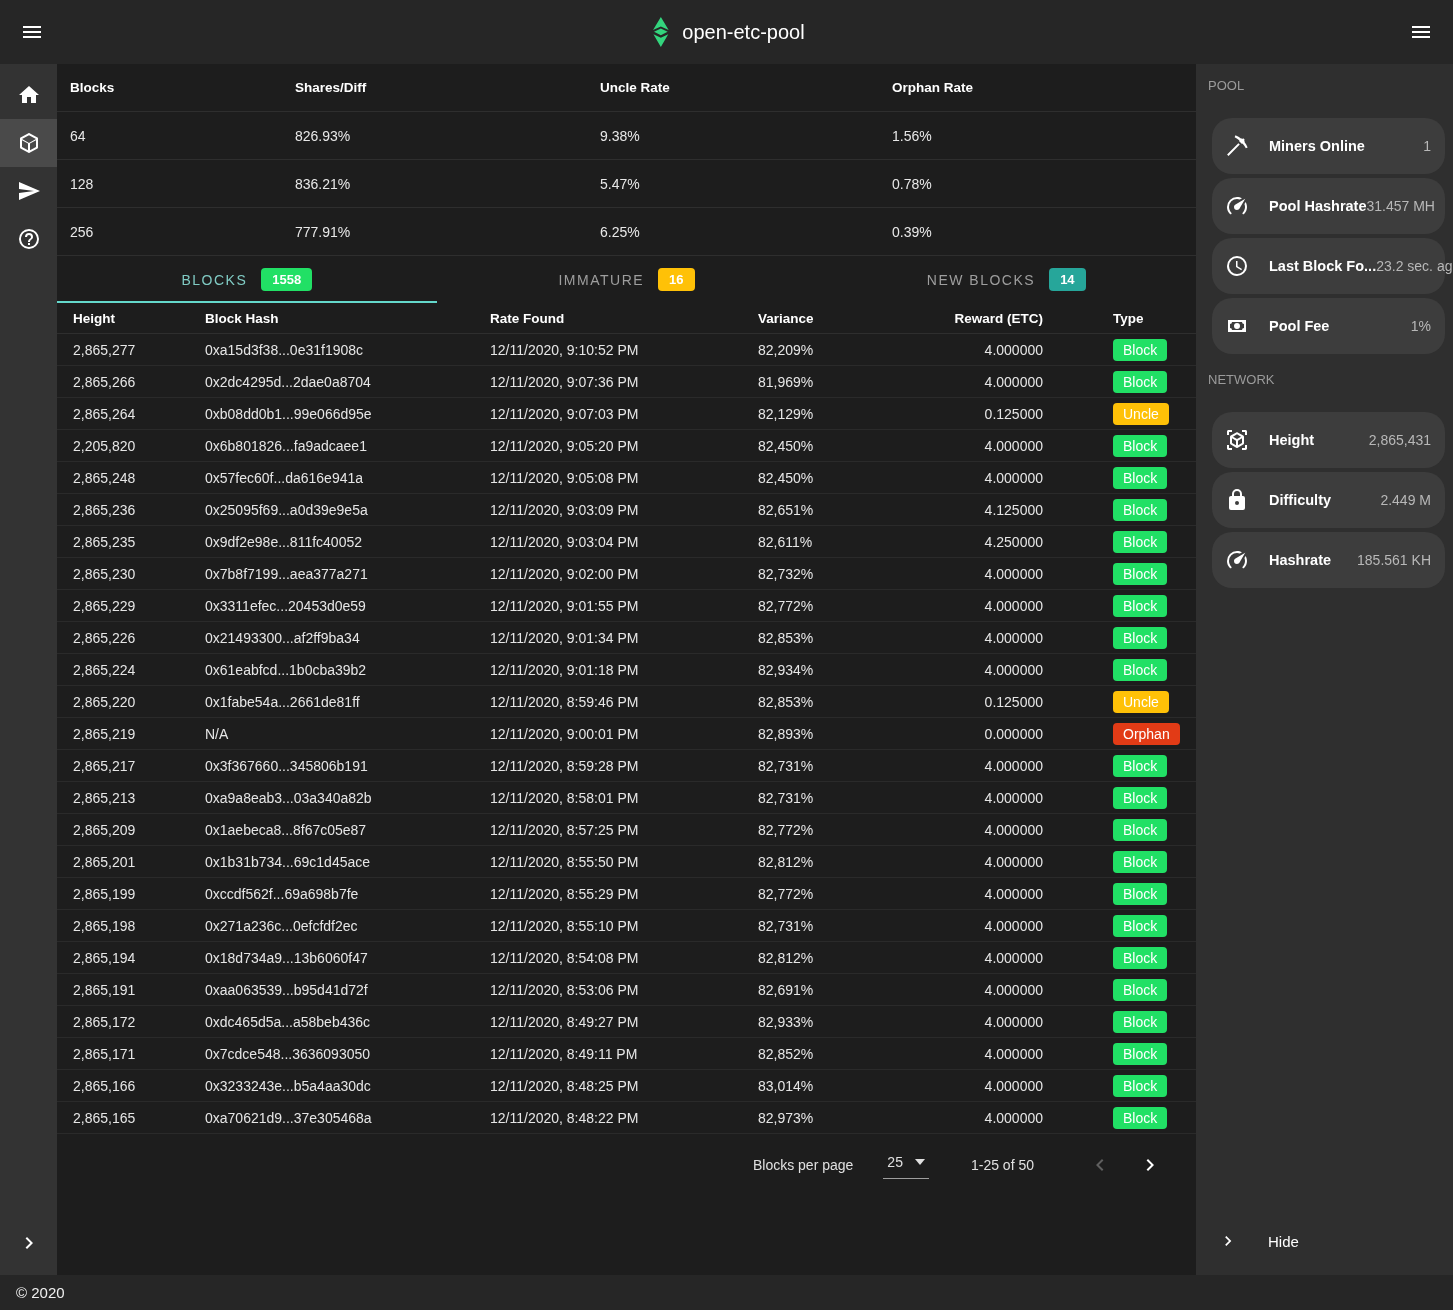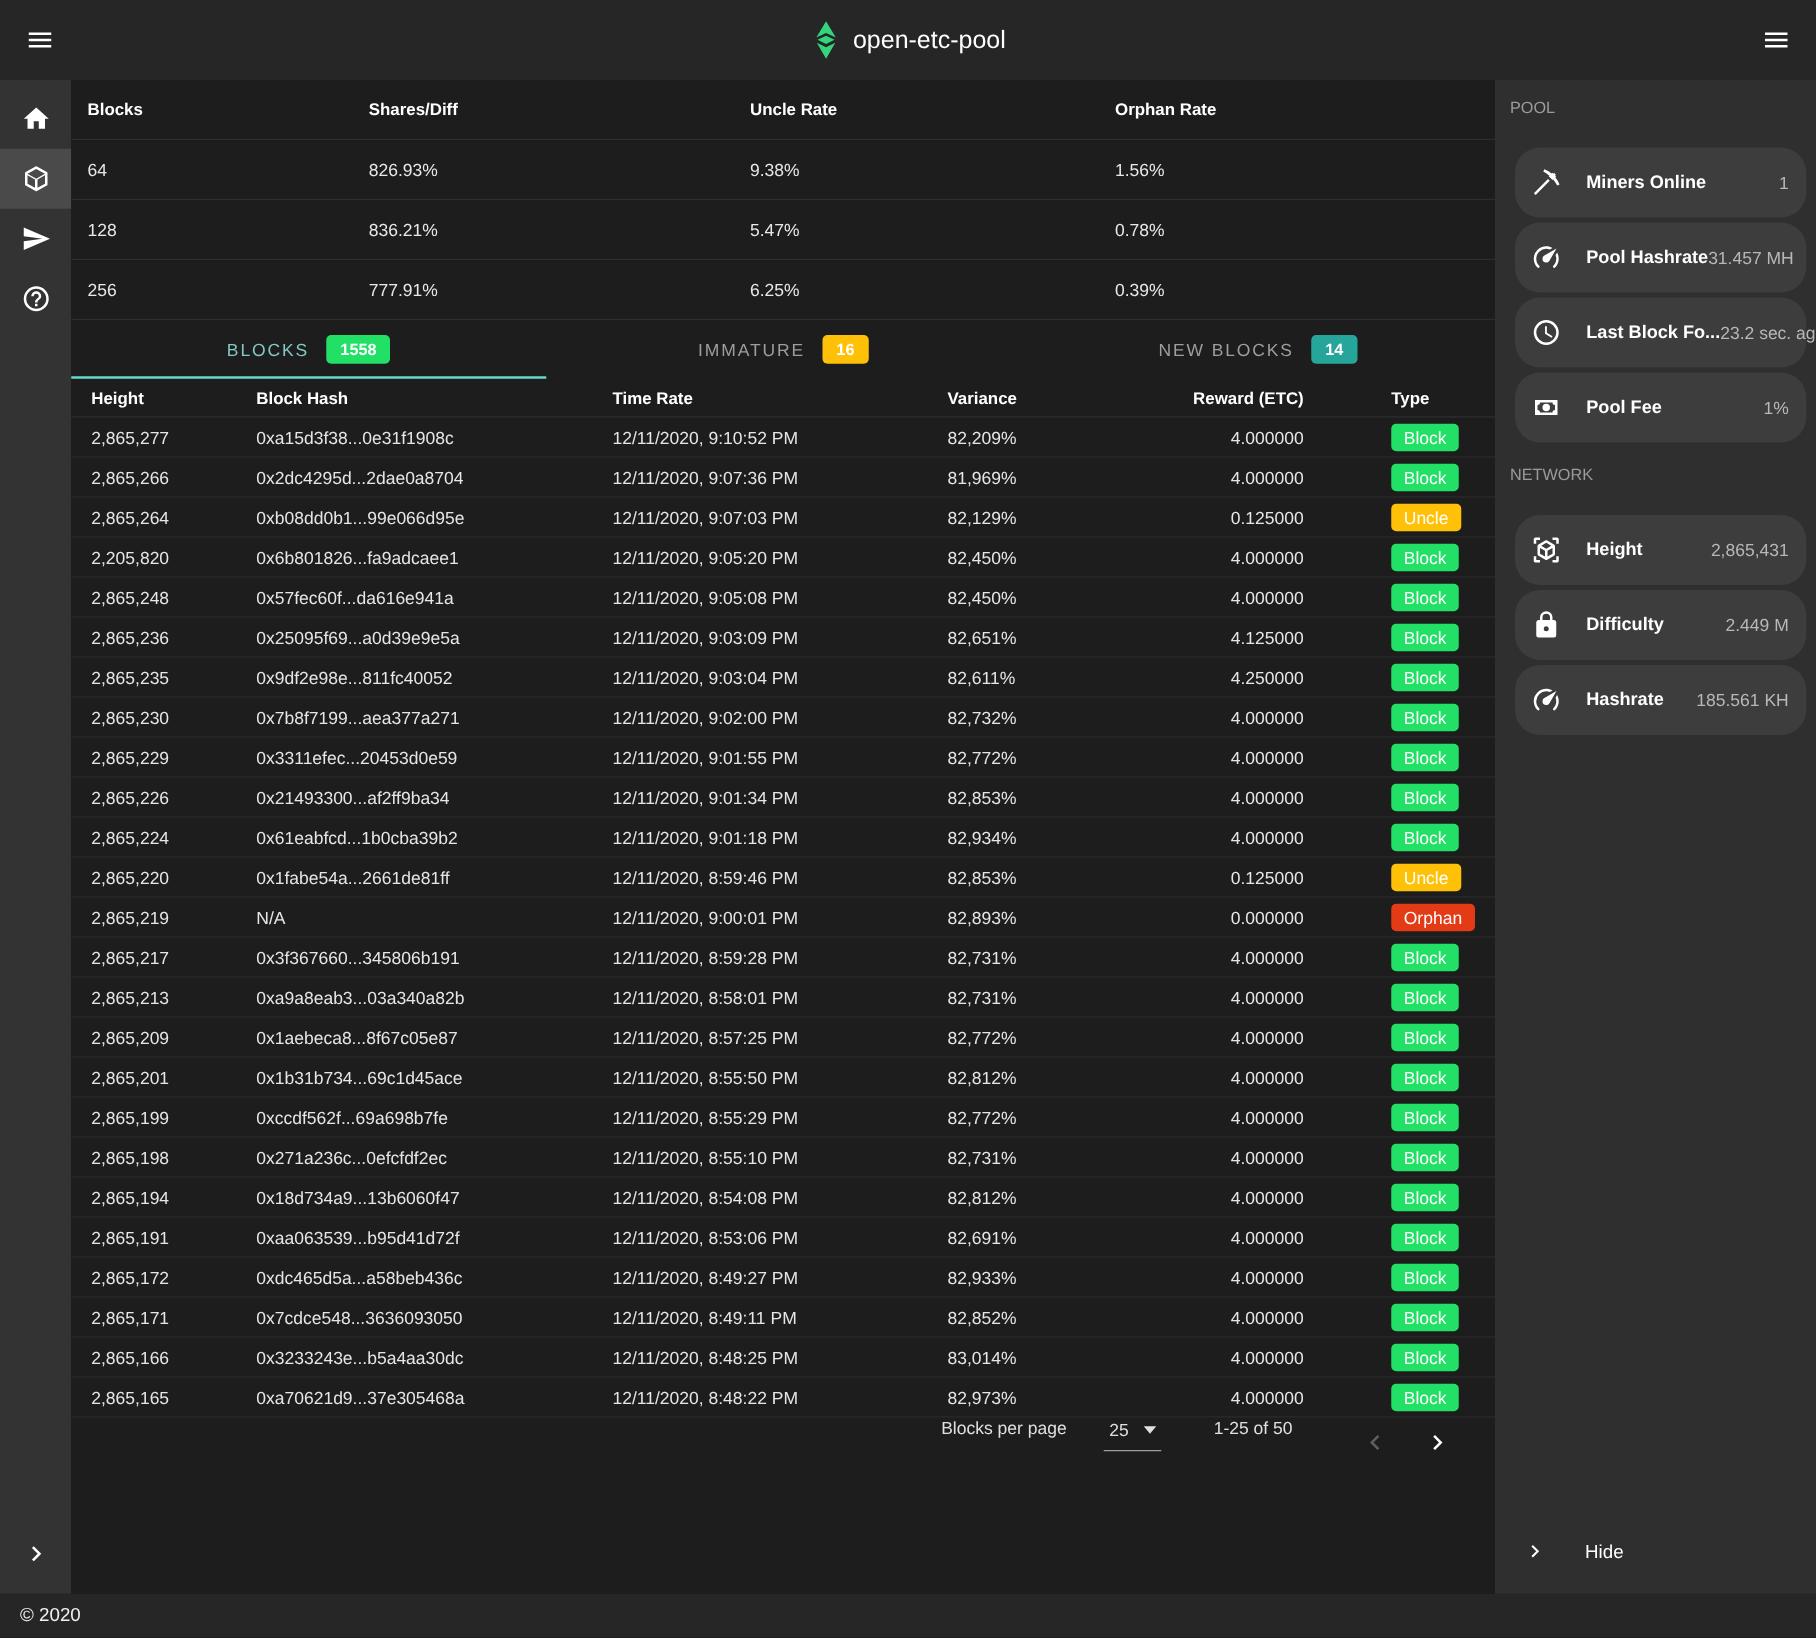--- a/index.html
+++ b/index.html
@@ -50,21 +50,21 @@
   .tab-underline { position:absolute; left:0; right:0; bottom:0; height:2px; background:transparent; }
 
   .brow { display:grid; grid-template-columns:148px 285px 268px 129px 156px 1fr; align-items:center; }
   .brow > :first-child { padding-left:16px; }
   .brow .cell-reward { text-align:right; }
   .brow .cell-type { padding-left:70px; }
   .blocks-header { height:31px; border-bottom:1px solid #2e2e2e; font-weight:700; font-size:13.5px; color:#fff; }
   .block-row { height:32px; font-size:14px; border-bottom:1px solid #2a2a2a; color:#e6e6e6; }
   .chip { display:inline-block; padding:4px 10px; border-radius:4px; font-size:14px; color:#fff; line-height:1; }
 
-  .pagination { display:flex; align-items:flex-start; justify-content:flex-end; height:62px;
+  .pagination { display:flex; align-items:center; justify-content:flex-end; height:62px;
                 padding-right:26px; font-size:14px; color:#e0e0e0; }
   .pp-label { margin-right:30px; }
   .page-size { display:inline-flex; align-items:center; gap:12px; border-bottom:1px solid #9e9e9e;
                padding:2px 4px 8px 4px; margin-right:42px; background:none; color:#e0e0e0;
                font-size:14px; cursor:pointer; border-top:none; border-left:none; border-right:none; }
   .caret { width:0; height:0; border-left:5px solid transparent; border-right:5px solid transparent;
            border-top:6px solid #e0e0e0; }
   .pp-range { margin-right:46px; }
   .pg-btn { background:none; border:none; width:40px; height:40px; display:flex; align-items:center;
             justify-content:center; cursor:pointer; }
@@ -191,21 +191,21 @@
     <span class="tab-label">NEW BLOCKS</span>
     <span class="tab-badge" style="background: rgb(38, 166, 154);">14</span>
     <span class="tab-underline"></span>
   </button>
       </div>
 
     <section>
       <div class="brow blocks-header">
         <span>Height</span>
         <span>Block Hash</span>
-        <span>Time Rate</span>
+        <span>Rate Found</span>
         <span>Variance</span>
         <span class="cell-reward">Reward (ETC)</span>
         <span class="cell-type">Type</span>
       </div>
       <div>
           <div class="brow block-row">
     <span>2,865,277</span>
     <span>0xa15d3f38...0e31f1908c</span>
     <span>12/11/2020, 9:10:52 PM</span>
     <span>82,209%</span>

